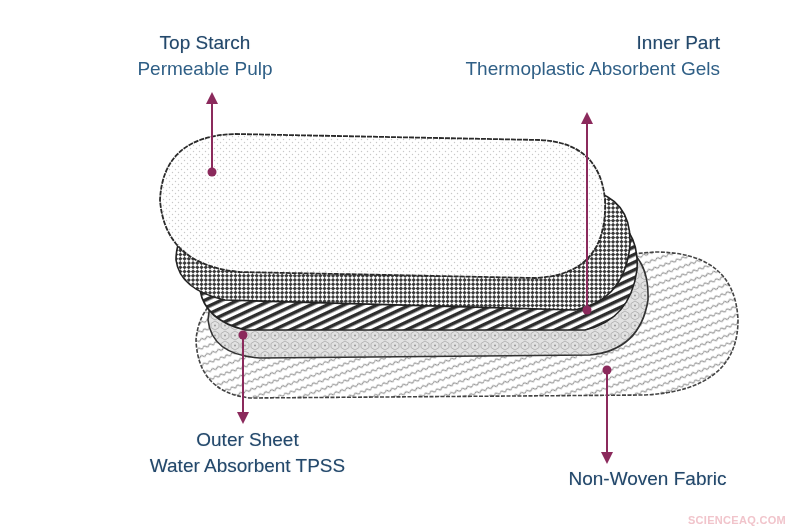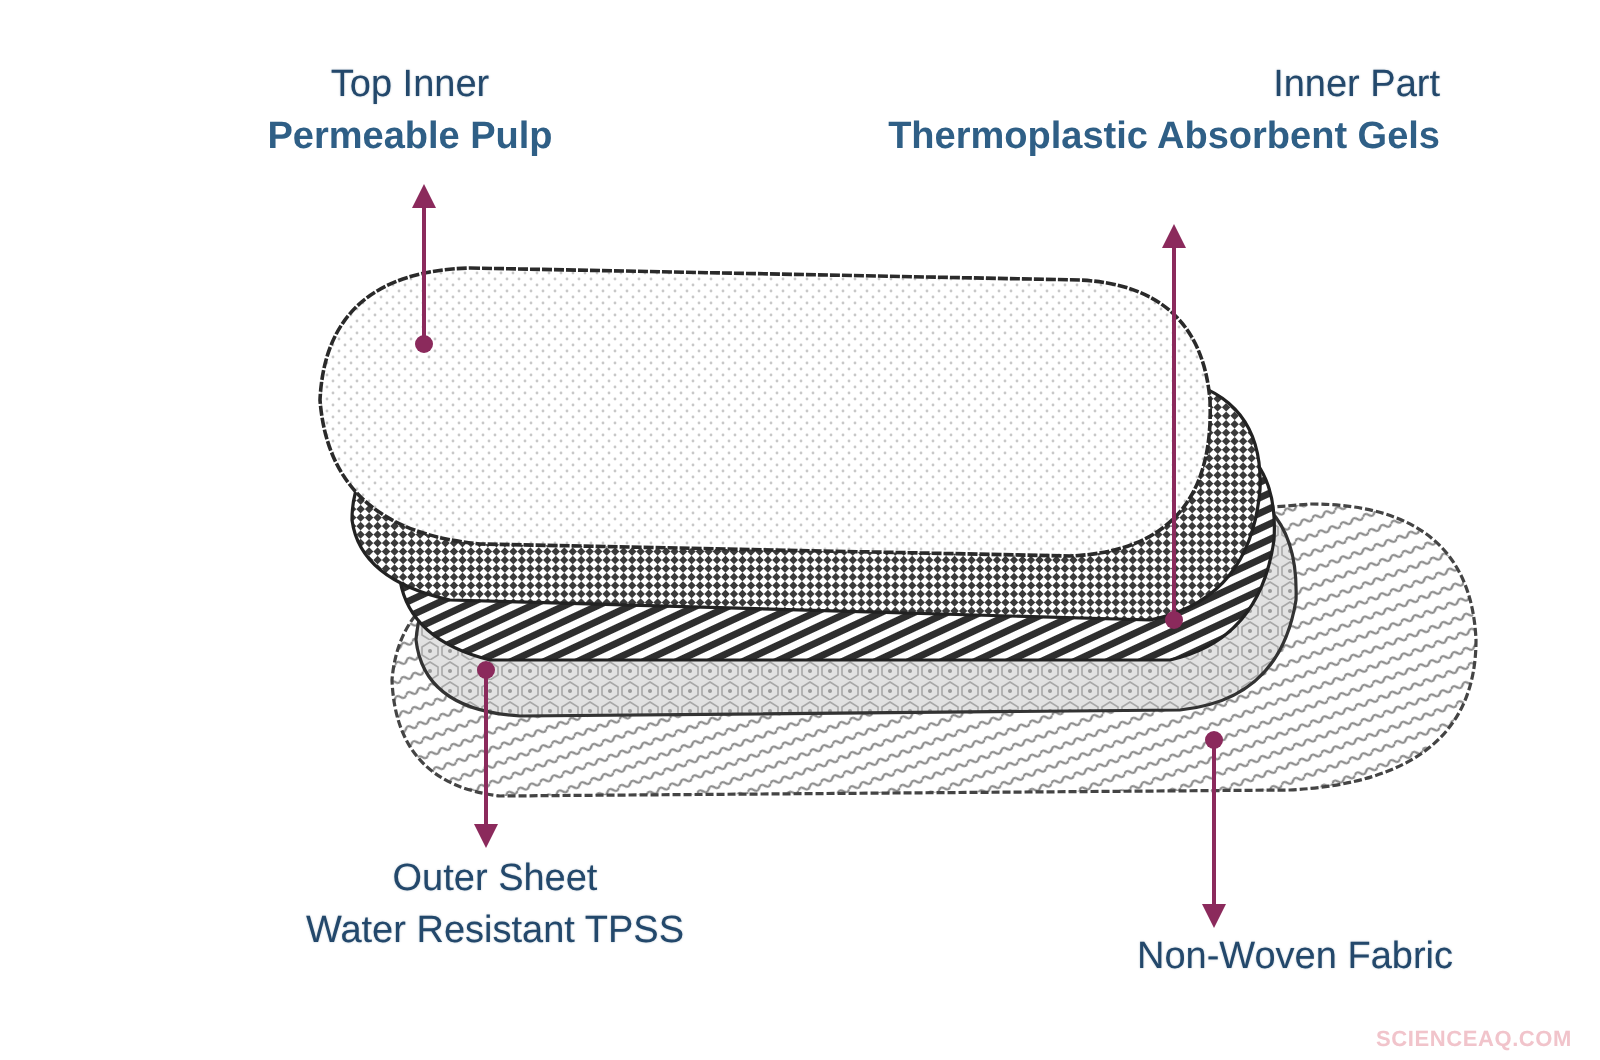--- a/index.html
+++ b/index.html
@@ -1,19 +1,19 @@
 <!DOCTYPE html>
 <html><head>
 <meta charset="utf-8">
 <style>
   html,body{margin:0;padding:0;background:#ffffff;}
   body{width:800px;height:530px;position:relative;overflow:hidden;font-family:"Liberation Sans",sans-serif;}
   .label{position:absolute;text-align:center;color:#2f5577;line-height:26px;font-size:19px;}
   .label .title{font-weight:normal;color:#23486b;text-shadow:0 0 1px rgba(35,72,107,0.35);}
-  .label .sub{color:#2f5f86;font-weight:bold;}
+  .label .sub{color:#2f5f86;}
   svg.diagram{position:absolute;left:0;top:0;}
   .watermark{position:absolute;right:14px;bottom:4px;font-size:11px;color:#f1c4cb;letter-spacing:0.3px;font-weight:bold;}
 </style>
 </head>
 <body>
 
 <svg class="diagram" width="800" height="530" viewBox="0 0 800 530">
   <defs>
     <pattern id="dots" width="6" height="6" patternUnits="userSpaceOnUse">
       <rect width="6" height="6" fill="#ffffff"></rect>
@@ -75,31 +75,31 @@
     <line x1="243" y1="335" x2="243" y2="418" stroke="#8b2a5c" stroke-width="2" marker-end="url(#arrowhead)"></line>
     <circle cx="243" cy="335" r="4.5" fill="#8b2a5c"></circle>
   </g>
   <g>
     <line x1="607" y1="370" x2="607" y2="458" stroke="#8b2a5c" stroke-width="2" marker-end="url(#arrowhead)"></line>
     <circle cx="607" cy="370" r="4.5" fill="#8b2a5c"></circle>
   </g>
 </svg>
 
 <div class="label" style="left:100px;top:30px;width:210px;">
-  <div class="title">Top Inner</div>
+  <div class="title">Top Starch</div>
   <div class="sub">Permeable Pulp</div>
 </div>
 
 <div class="label" style="left:400px;top:30px;width:320px;text-align:right;">
   <div class="title">Inner Part</div>
   <div class="sub">Thermoplastic Absorbent Gels</div>
 </div>
 
 <div class="label" style="left:95px;top:427px;width:305px;">
   <div class="title">Outer Sheet</div>
-  <div class="title">Water Resistant TPSS</div>
+  <div class="title">Water Absorbent TPSS</div>
 </div>
 
 <div class="label" style="left:545px;top:466px;width:205px;">
   <div class="title">Non-Woven Fabric</div>
 </div>
 
 <div class="watermark">SCIENCEAQ.COM</div>
 
 </body></html>

